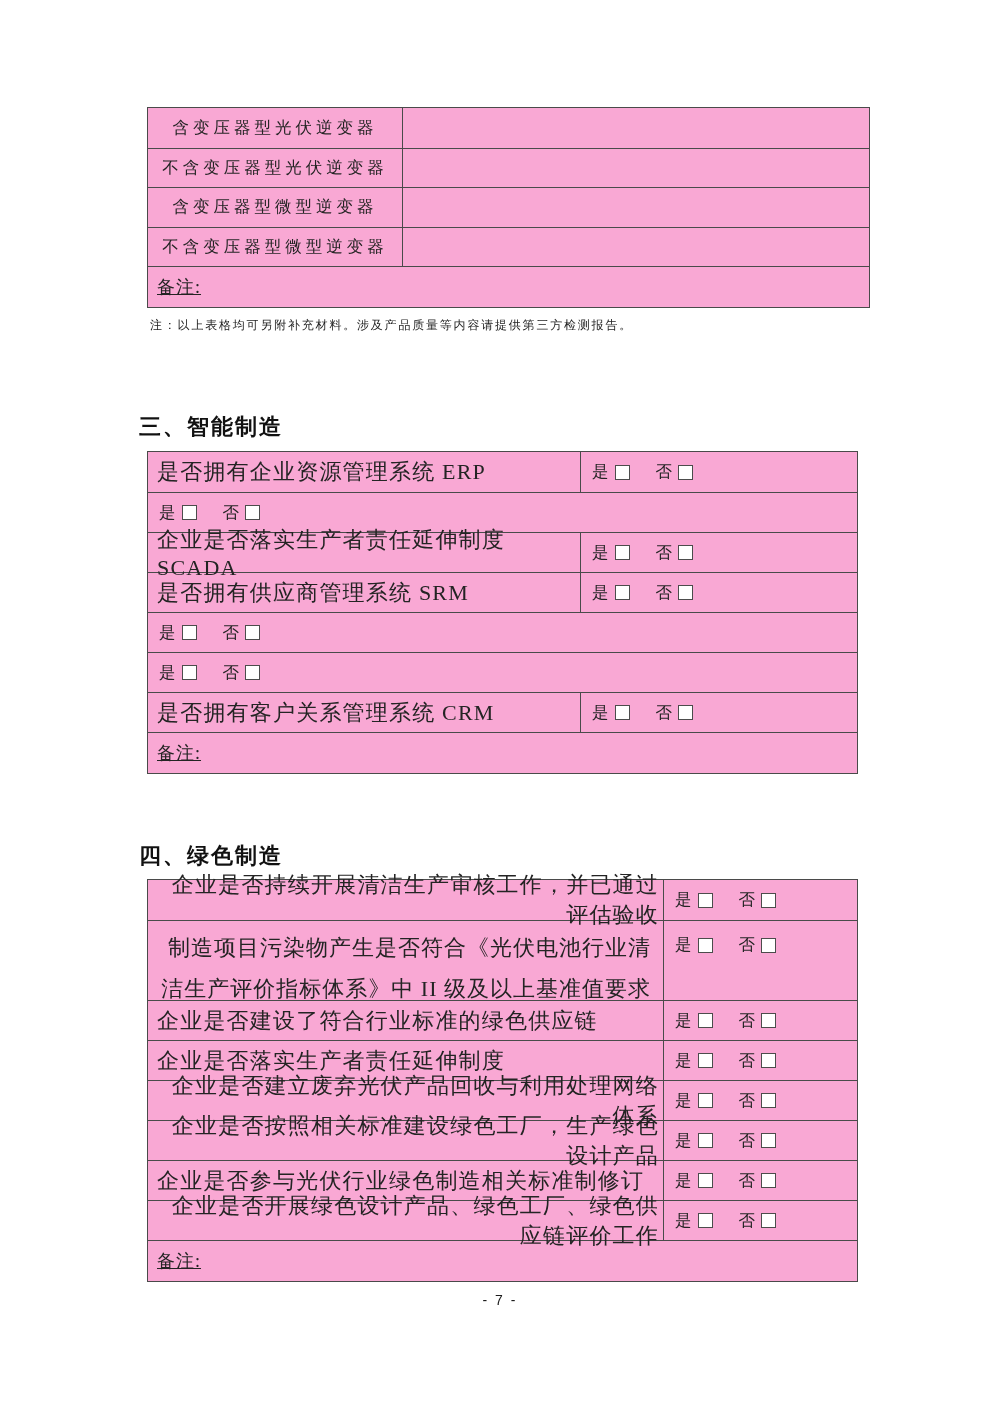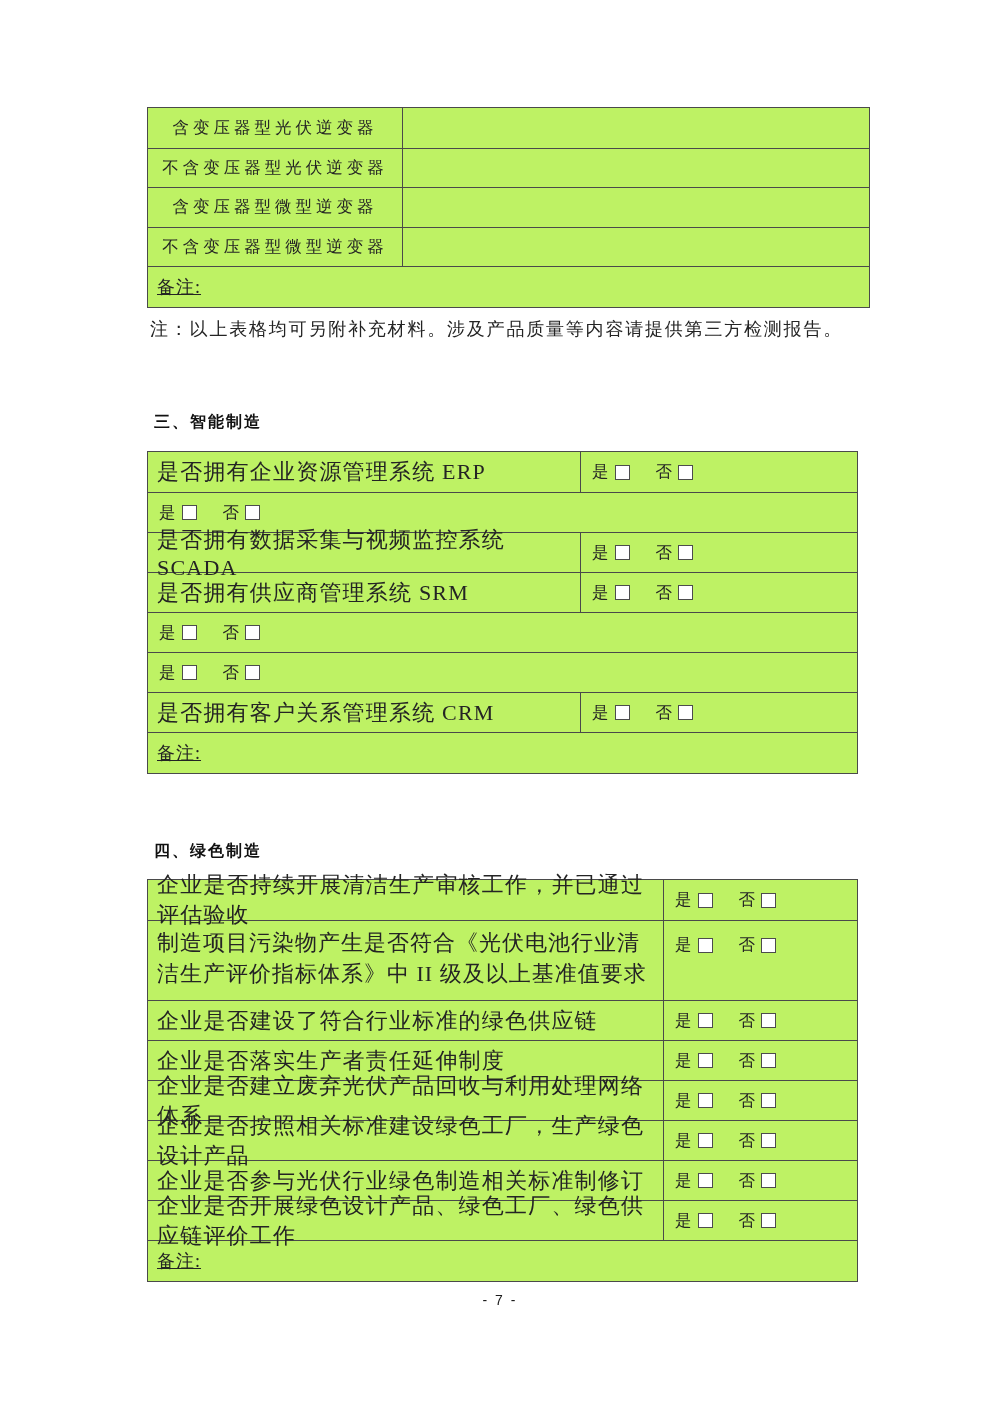--- a/index.html
+++ b/index.html
@@ -8,21 +8,21 @@
     width:1000px;height:1414px;
     background:#ffffff;
     font-family:"Liberation Serif","DejaVu Serif",serif;
     color:#242424;
     overflow:hidden;
   }
   .tbl{
     position:absolute;
     border:1px solid #4a4a4a;
     box-sizing:border-box;
-    background:#bef264;
+    background:#f9a8d4;
   }
   .row{
     display:flex;
     border-top:1px solid #4a4a4a;
     box-sizing:border-box;
   }
   .row:first-child{border-top:none;}
   .cell{box-sizing:border-box;}
 
   
@@ -37,49 +37,49 @@
   .top-table .value-cell{flex:1;}
   .remark-row{height:41px;}
   .remark-cell{
     flex:1;display:flex;align-items:center;
     padding-left:9px;font-size:18px;letter-spacing:1px;text-decoration:underline;
   }
 
   
   .note{
     position:absolute;left:150px;top:317px;
-    font-size:18px;letter-spacing:1.8px;white-space:nowrap;
+    font-size:12px;letter-spacing:1.8px;white-space:nowrap;
   }
 
   
   .sec-title{
-    position:absolute;left:154px;margin:0;
+    position:absolute;left:139px;margin:0;
     font-family:"Liberation Sans","DejaVu Sans",sans-serif;
-    font-weight:700;font-size:16px;letter-spacing:2px;color:#111;
+    font-weight:700;font-size:22px;letter-spacing:2px;color:#111;
   }
   .sec-title.s3{top:412px;}
   .sec-title.s4{top:841px;}
 
   
   .sec-table{left:147px;width:711px;}
   .sec-table.s3{top:451px;}
-  .sec-table.s4{top:879px;}
+  .sec-table.s4{top:879px;text-align:right;}
   .qa{height:40px;}
   .qa.tall{height:80px;}
   .q-cell{
     display:flex;align-items:center;
     padding-left:9px;padding-right:4px;
     font-size:22px;letter-spacing:1.2px;
     border-right:1px solid #4a4a4a;
   }
   .s3 .q-cell{width:433px;}
   .s4 .q-cell{width:516px;}
   .tall .q-cell{
     align-items:flex-start;padding-top:6px;padding-right:12px;
-    line-height:31px;letter-spacing:1px;
+    line-height:41px;letter-spacing:1px;
   }
   .opts-cell{
     flex:1;display:flex;align-items:center;
     padding-left:11px;font-size:16.5px;letter-spacing:1px;
   }
   .tall .opts-cell{align-items:flex-start;padding-top:13px;}
   .opt{display:inline-flex;align-items:center;cursor:default;}
   .opt + .opt{margin-left:26px;}
   .cb{
     width:13px;height:13px;
@@ -147,21 +147,21 @@
             <span>是</span>
             <span class="cb"></span>
           </span>
         <span class="opt">
             <span>否</span>
             <span class="cb"></span>
           </span>
       </div>
     </div>
     <div class="row qa">
-      <div class="cell q-cell">是否拥有数据采集与视频监控系统 SCADA</div>
+      <div class="cell q-cell">企业是否落实生产者责任延伸制度 SCADA</div>
       <div class="cell opts-cell">
         <span class="opt">
             <span>是</span>
             <span class="cb"></span>
           </span>
         <span class="opt">
             <span>否</span>
             <span class="cb"></span>
           </span>
       </div>

